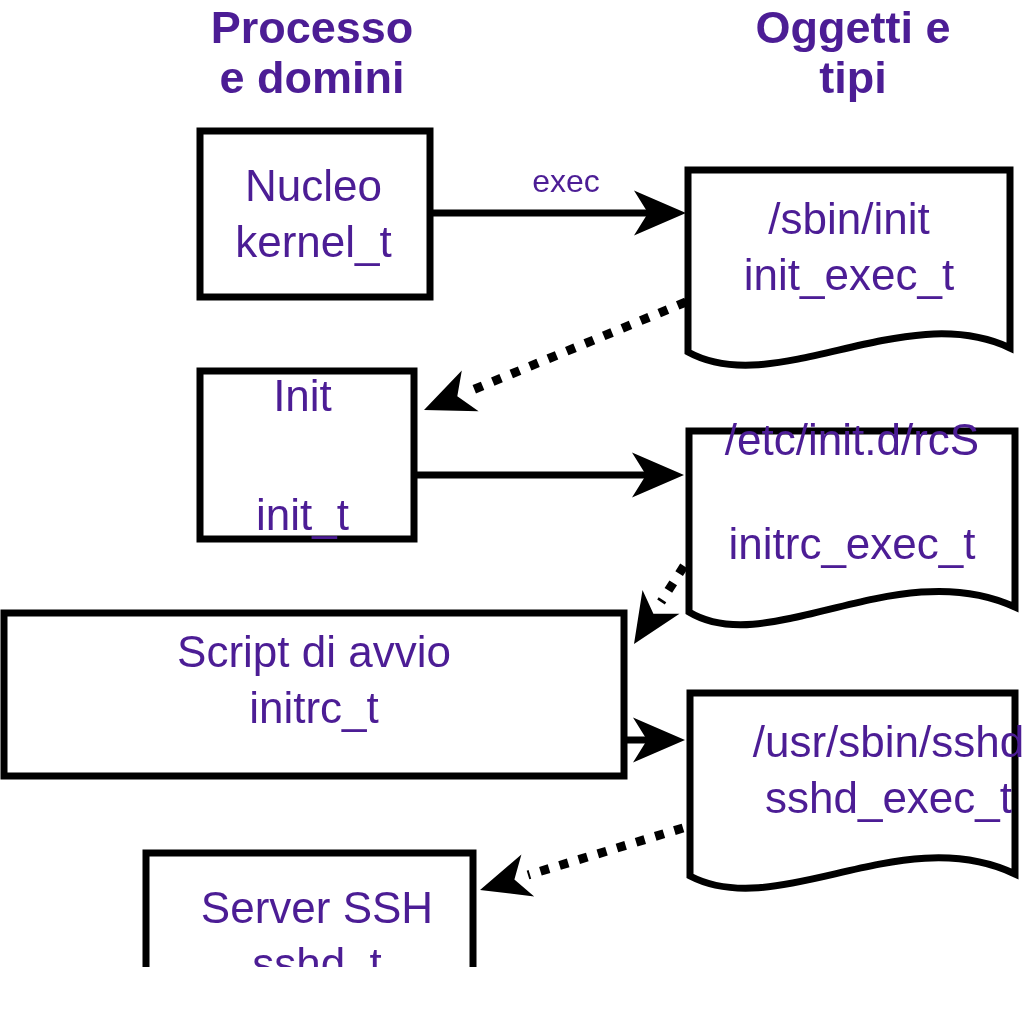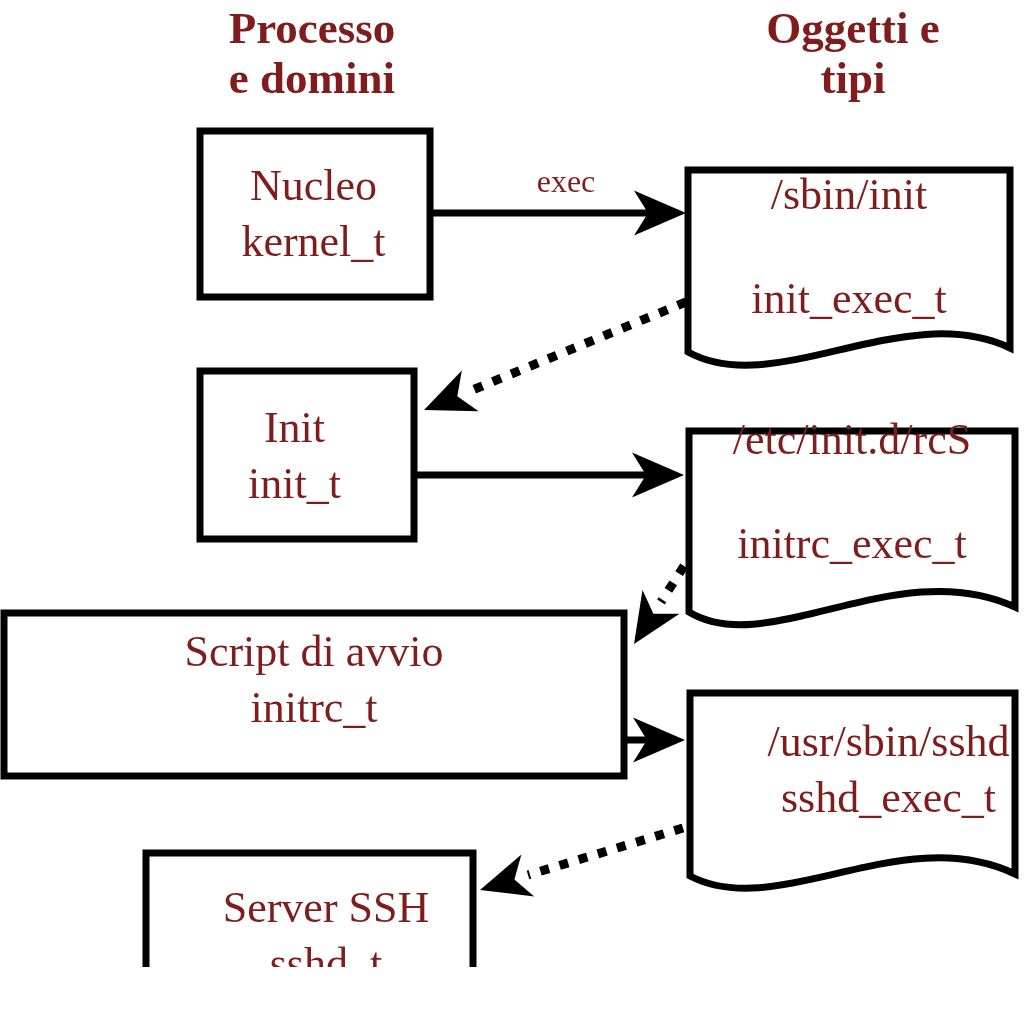--- a/index.html
+++ b/index.html
@@ -5,22 +5,22 @@
   html, body {
     margin: 0;
     padding: 0;
     background: #ffffff;
   }
   .canvas {
     position: relative;
     width: 1024px;
     height: 967px;
     background: #ffffff;
-    font-family: Liberation Serif, serif;
-    color: #7f1d1d;
+    font-family: Liberation Sans, sans-serif;
+    color: #4c1d95;
     overflow: hidden;
   }
   svg.layer {
     position: absolute;
     left: 0;
     top: 0;
     width: 1024px;
     height: 1027px;
   }
   .label {
@@ -108,34 +108,34 @@
   </div>
 
   <div class="edge-label" style="left:500px; top:157px; width:132px; height:48px;">
     <span>exec</span>
   </div>
 
   <div class="label" style="left:197px; top:127px; width:233px; height:173px;">
     <span>Nucleo</span>
     <span>kernel_t</span>
   </div>
-  <div class="label" style="left:184px; top:368px; width:221px; height:175px;">
+  <div class="label" style="left:192px; top:368px; width:221px; height:175px;justify-content:space-between;">
     <span>Init</span>
     <span>init_t</span>
   </div>
   <div class="label" style="left:4px; top:595px; width:620px; height:170px;">
     <span>Script di avvio</span>
     <span>initrc_t</span>
   </div>
-  <div class="label" style="left:159px; top:850px; width:334px; height:172px;">
+  <div class="label" style="left:150px; top:850px; width:334px; height:172px;">
     <span>Server SSH</span>
     <span>sshd_t</span>
   </div>
 
-  <div class="label" style="left:685px; top:167px; width:328px; height:160px;justify-content:space-between;">
+  <div class="label" style="left:685px; top:167px; width:328px; height:160px;">
     <span>/sbin/init</span>
     <span>init_exec_t</span>
   </div>
   <div class="label" style="left:686px; top:412px; width:332px; height:160px;justify-content:space-between;">
     <span>/etc/init.d/rcS</span>
     <span>initrc_exec_t</span>
   </div>
   <div class="label" style="left:687px; top:690px; width:331px; height:160px;padding-left:36px;">
     <span>/usr/sbin/sshd</span>
     <span>sshd_exec_t</span>

